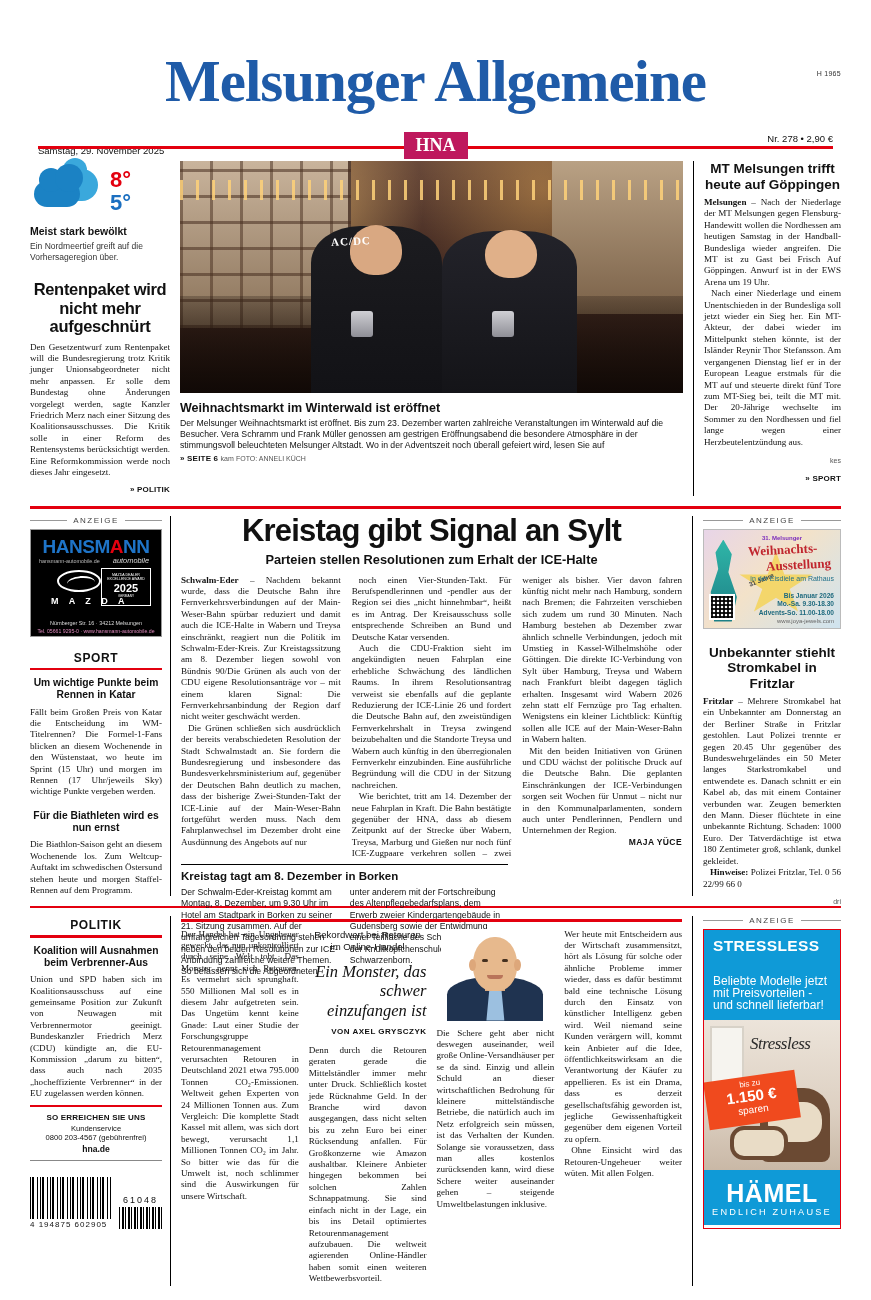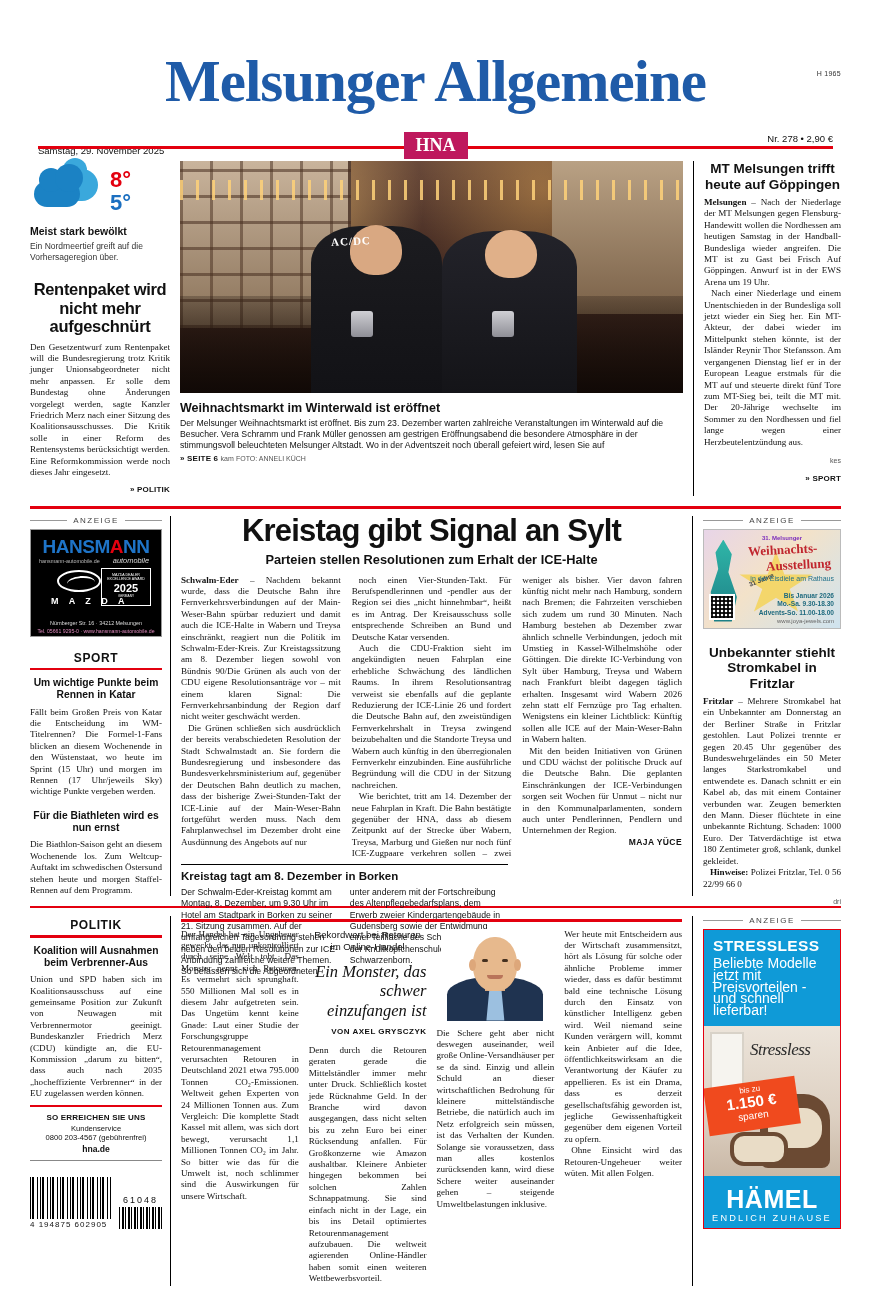--- a/index.html
+++ b/index.html
@@ -381,21 +381,21 @@
   .portrait .mouth{position:absolute; left:46px; top:46px; width:16px;height:4px;background:#b9745a;border-radius:0 0 8px 8px;}
 
   
   .ad-stressless {
     border:1px solid #e3000f; position:relative; height:300px; overflow:hidden; background:#fff;
   }
   .ad-stressless .bluetop{
     background:#0f9ad7; color:#fff; padding:7px 9px 9px 9px;
   }
   .ad-stressless .bt-h{ font-size:15.5px; font-weight:bold; letter-spacing:.4px;}
-  .ad-stressless .bt-p{ font-size:14px; line-height:11.8px; margin-top:3px;}
+  .ad-stressless .bt-p{ font-size:12px; line-height:11.8px; margin-top:21px;}
   .ad-stressless .room{
     position:relative; height:150px;
     background:linear-gradient(180deg,#ece4da 0%, #ddd0c2 60%, #c9b8a6 100%);
   }
   .ad-stressless .window{
     position:absolute; left:6px; top:6px; width:34px; height:62px; background:#f6f4ef; border:2px solid #d8d2c8;
   }
   .ad-stressless .script{
     position:absolute; left:46px; top:14px; font-family:"Liberation Serif",serif;
     font-style:italic; font-size:17px; color:#2b2b2b; letter-spacing:-.5px;

